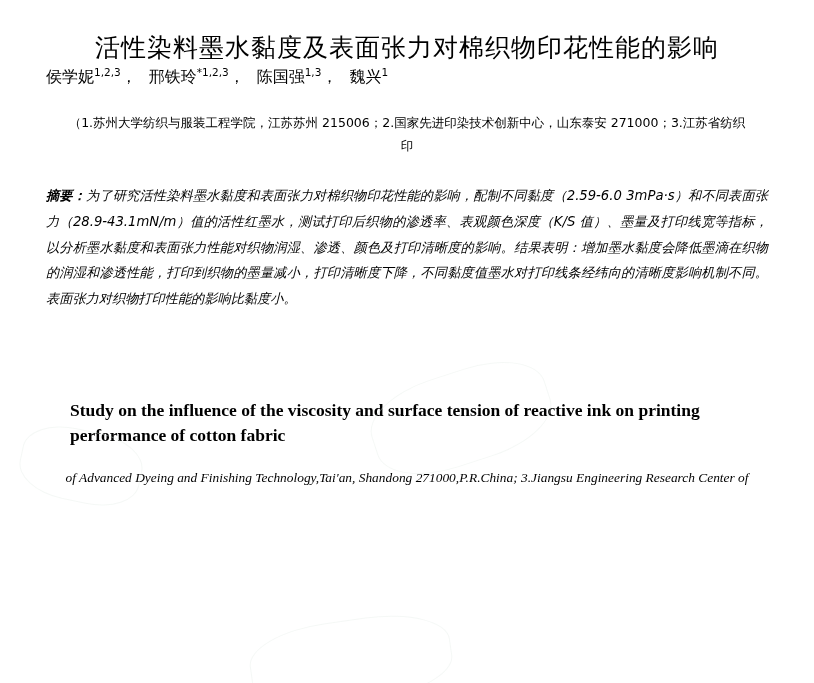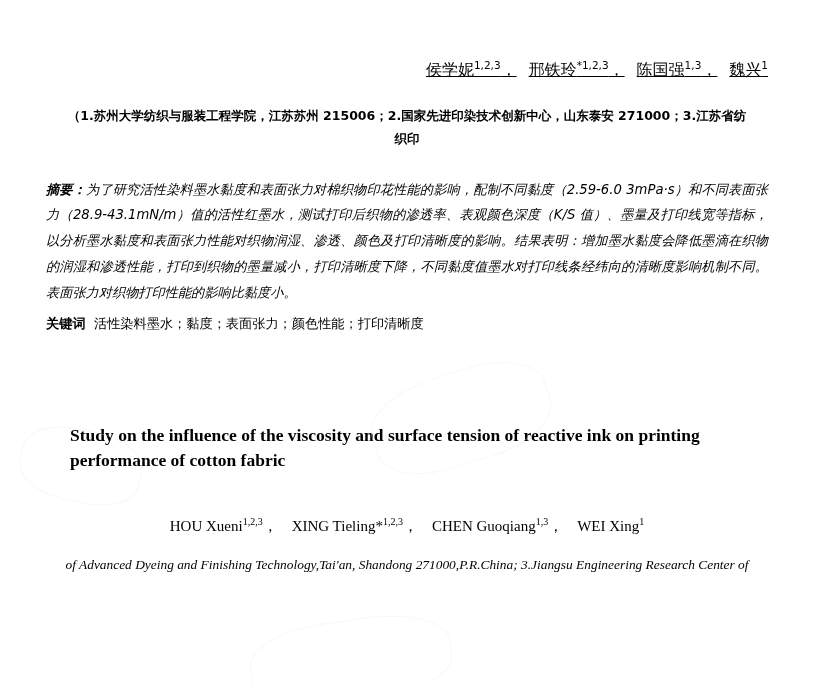--- a/index.html
+++ b/index.html
@@ -37,43 +37,40 @@
   .cn-title {
     text-align: center;
     font-family: "DejaVu Sans", sans-serif;
     font-size: 25px;
     font-weight: normal;
     letter-spacing: 1px;
     margin: 10px 0 0 0;
     line-height: 1.3;
   }
   .cn-authors {
-    text-align: right;
+    text-align: left;
     font-family: "DejaVu Sans", sans-serif;
     font-size: 16px;
-    margin-top: 36px;
     line-height: 1.5;
-    text-decoration: underline;
   }
   .cn-authors .sup {
     font-size: 10.5px;
     vertical-align: super;
   }
   .cn-authors .gap {
     display: inline-block;
     width: 12px;
   }
   .cn-affil {
     text-align: center;
     font-family: "DejaVu Sans", sans-serif;
     font-size: 12.5px;
     margin-top: 22px;
     line-height: 1.85;
     padding: 0 20px;
-    font-weight: bold;
   }
   .abstract {
     font-family: "DejaVu Sans", sans-serif;
     font-size: 13.2px;
     line-height: 1.95;
     text-align: justify;
     margin-top: 26px;
     text-indent: 0;
     font-style: italic;
   }
@@ -128,37 +125,34 @@
 </style>
 </head>
 <body>
 
 <div class="page">
 
   <div class="watermark wm1"></div>
   <div class="watermark wm2"></div>
   <div class="watermark wm3"></div>
 
+  <h1 class="cn-title">活性染料墨水黏度及表面张力对棉织物印花性能的影响</h1>
 
   <div class="cn-authors">
     <span>侯学妮</span><span class="sup">1,2,3</span><span>，</span><span class="gap"></span><span>邢铁玲</span><span class="sup">*1,2,3</span><span>，</span><span class="gap"></span><span>陈国强</span><span class="sup">1,3</span><span>，</span><span class="gap"></span><span>魏兴</span><span class="sup">1</span>
   </div>
 
   <div class="cn-affil">
     <div>（1.苏州大学纺织与服装工程学院，江苏苏州 215006；2.国家先进印染技术创新中心，山东泰安 271000；3.江苏省纺织印</div>
   </div>
 
   <div class="abstract"><b>摘要：</b><span>为了研究活性染料墨水黏度和表面张力对棉织物印花性能的影响，配制不同黏度（2.59-6.0 3mPa·s）和不同表面张力（28.9-43.1mN/m）值的活性红墨水，测试打印后织物的渗透率、表观颜色深度（K/S 值）、墨量及打印线宽等指标，以分析墨水黏度和表面张力性能对织物润湿、渗透、颜色及打印清晰度的影响。结果表明：增加墨水黏度会降低墨滴在织物的润湿和渗透性能，打印到织物的墨量减小，打印清晰度下降，不同黏度值墨水对打印线条经纬向的清晰度影响机制不同。表面张力对织物打印性能的影响比黏度小。</span></div>
 
-  <div class="keywords"><b>关键词</b>&nbsp;&nbsp;<span>活性染料墨水；黏度；表面张力；颜色性能；打印清晰度</span></div>
 
   <h2 class="en-title">Study on the influence of the viscosity and surface tension of reactive ink on printing performance of cotton fabric</h2>
 
-  <div class="en-authors">
-    <span>HOU Xueni</span><span class="sup">1,2,3</span><span>，</span><span class="gap"></span><span>XING Tieling*</span><span class="sup">1,2,3</span><span>，</span><span class="gap"></span><span>CHEN Guoqiang</span><span class="sup">1,3</span><span>，</span><span class="gap"></span><span>WEI Xing</span><span class="sup">1</span>
-  </div>
 
   <div class="en-affil">
     <span class="line">of Advanced Dyeing and Finishing Technology,Tai'an, Shandong 271000,P.R.China; 3.Jiangsu Engineering Research Center of</span>
 
   </div>
 
 </div>
 
 </body></html>

